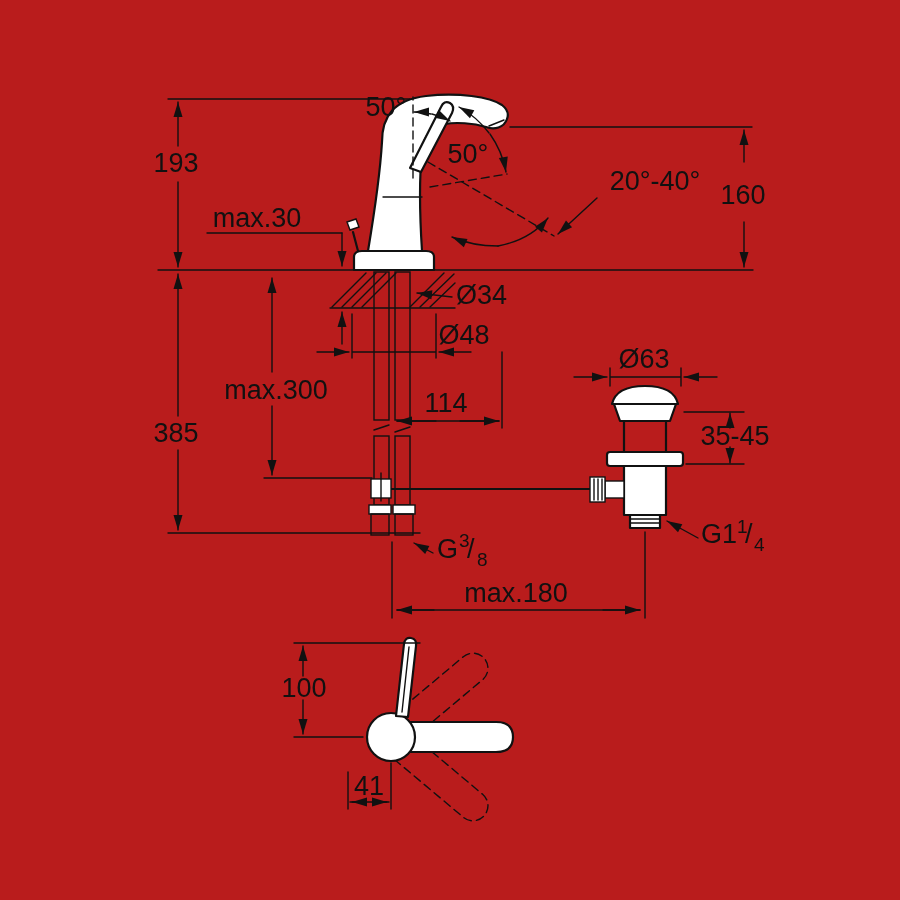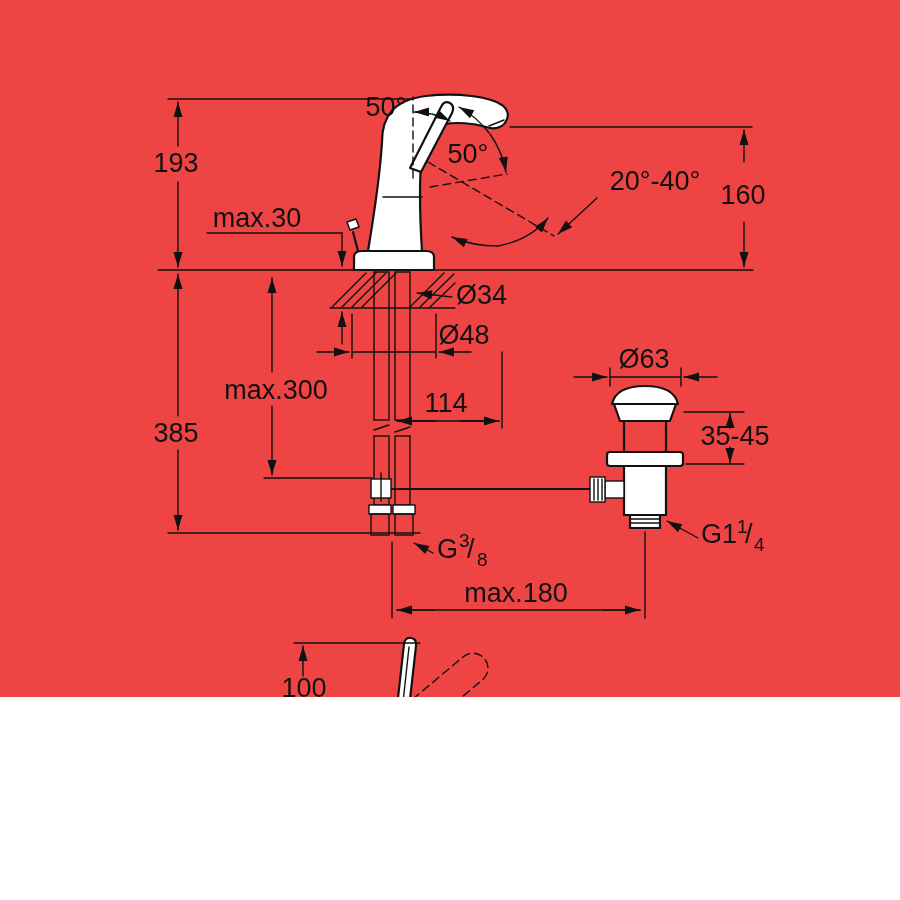--- a/index.html
+++ b/index.html
@@ -1,16 +1,16 @@
 <!DOCTYPE html>
 <html><head>
 <meta charset="utf-8">
 <style>
   html,body{margin:0;padding:0;background:#ffffff;}
-  #canvas{width:900px;height:697px;position:relative;background:#ef4444;}
+  #canvas{width:900px;height:900px;position:relative;background:#b91c1c;}
   svg{display:block;}
   .o2 {stroke:#111;stroke-width:2.2;fill:none;stroke-linejoin:round;stroke-linecap:round;}
   .o2f{stroke:#111;stroke-width:2.2;fill:#fff;stroke-linejoin:round;}
   .o1 {stroke:#111;stroke-width:1.4;fill:none;stroke-linecap:round;}
   .o1f{stroke:#111;stroke-width:1.4;fill:#fff;}
   .dsh{stroke-dasharray:8 5;}
   text{font-family:"Liberation Sans",sans-serif;font-size:27px;fill:#111;}
   .small{font-size:19px;}
 </style>
 </head>

